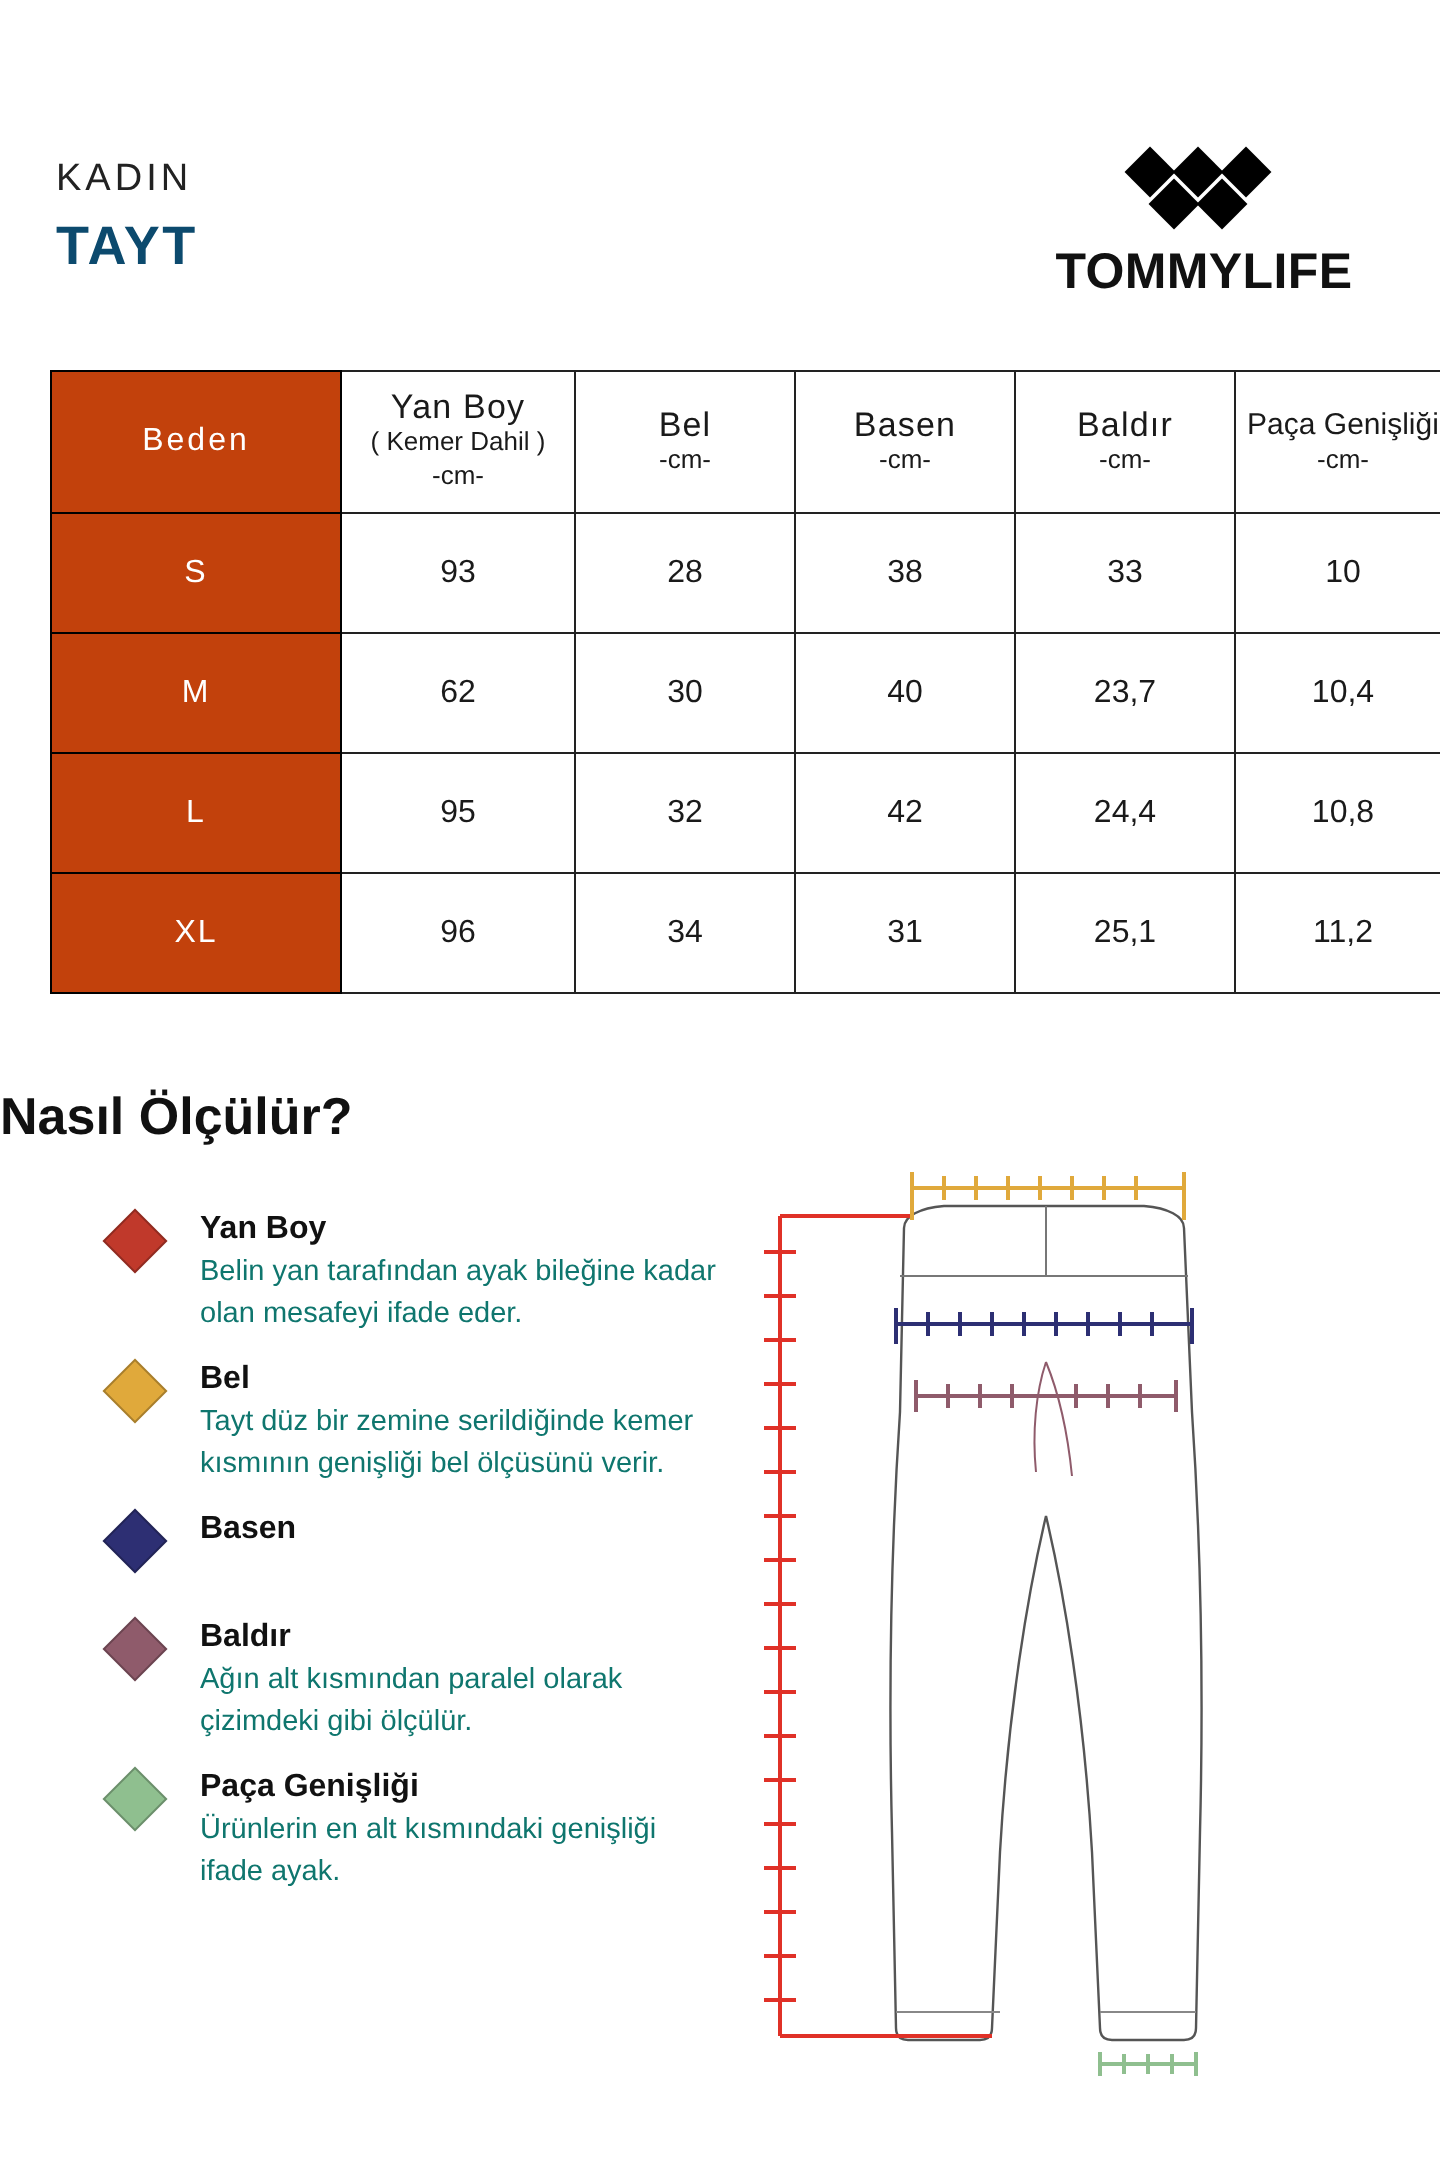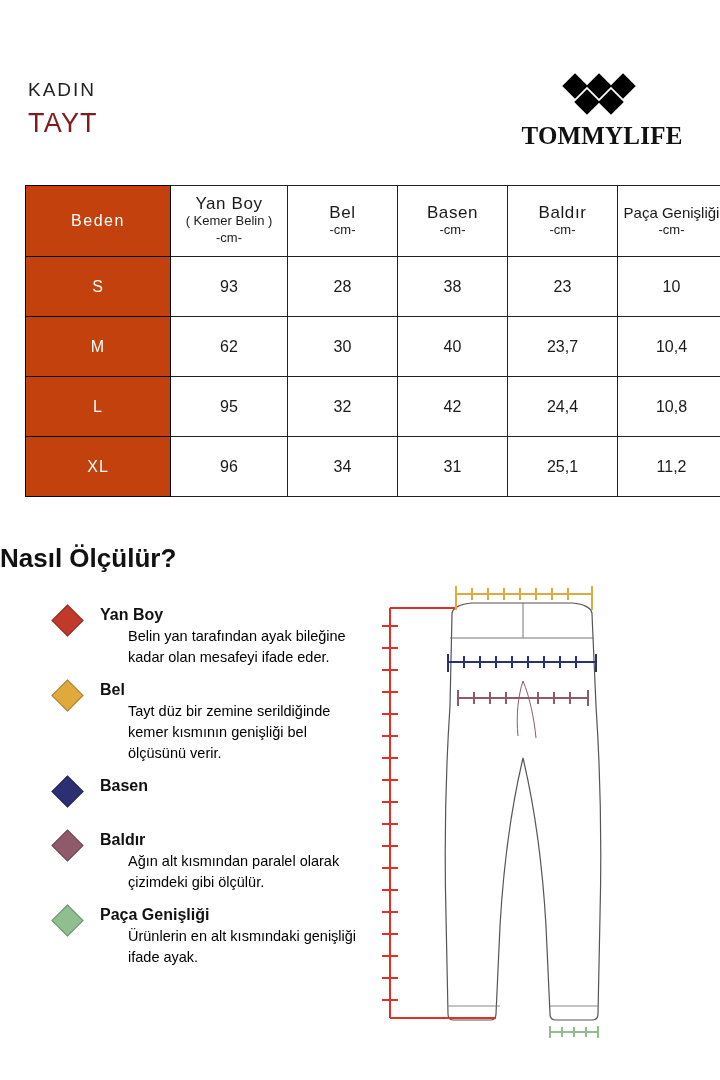--- a/index.html
+++ b/index.html
@@ -38,22 +38,22 @@
   .title-small {
     font-size: 19px;
     letter-spacing: 2.0px;
     color: #222;
     font-weight: 400;
     line-height: 24px;
   }
   .title-big {
     font-size: 27px;
     letter-spacing: 1.2px;
-    color: #7f1d1d;
-    font-weight: normal;
+    color: #0c4a6e;
+    font-weight: bold;
     line-height: 34px;
     margin-top: 4px;
   }
   .brand-block {
     position: absolute;
     right: 0;
     top: -6px;
     width: 180px;
     text-align: center;
   }
@@ -62,21 +62,20 @@
     display: flex;
     align-items: center;
     justify-content: center;
   }
   .brand-name {
     font-size: 25px;
     font-weight: bold;
     letter-spacing: 0.2px;
     color: #111;
     margin-top: 6px;
-    font-family: Liberation Serif, serif;
   }
 
   
   .table-wrap {
     position: absolute;
     left: 25px;
     top: 185px;
     width: 670px;
   }
   table.size-table {
@@ -169,24 +168,23 @@
     border: 1px solid rgba(0,0,0,0.25);
   }
   .legend-title {
     font-size: 16px;
     font-weight: bold;
     color: #111;
     line-height: 20px;
   }
   .legend-desc {
     font-size: 14.5px;
-    color: #000000;
+    color: #0f766e;
     line-height: 21px;
     margin-top: 1px;
-    margin-left: 28px;
   }
 
   
   .diagram {
     position: absolute;
     left: 360px;
     top: 586px;
     width: 330px;
     height: 460px;
   }
@@ -217,21 +215,21 @@
     </div>
   </div>
 
   <div class="table-wrap">
     <table class="size-table">
       <thead>
         <tr>
           <th class="col-beden" style="width:140px">Beden</th>
           <th style="width:112px">
             <span class="hdr-main">Yan Boy</span>
-            <span class="hdr-sub">( Kemer Belin )</span>
+            <span class="hdr-sub">( Kemer Dahil )</span>
             <span class="hdr-unit">-cm-</span>
           </th>
           <th style="width:105px">
             <span class="hdr-main">Bel</span>
             <span class="hdr-unit">-cm-</span>
           </th>
           <th style="width:105px">
             <span class="hdr-main">Basen</span>
             <span class="hdr-unit">-cm-</span>
           </th>
@@ -244,21 +242,21 @@
             <span class="hdr-unit">-cm-</span>
           </th>
         </tr>
       </thead>
       <tbody>
         <tr>
           <td class="col-beden">S</td>
           <td>93</td>
           <td>28</td>
           <td>38</td>
-          <td>23</td>
+          <td>33</td>
           <td>10</td>
         </tr>
         <tr>
           <td class="col-beden">M</td>
           <td>62</td>
           <td>30</td>
           <td>40</td>
           <td>23,7</td>
           <td>10,4</td>
         </tr>

